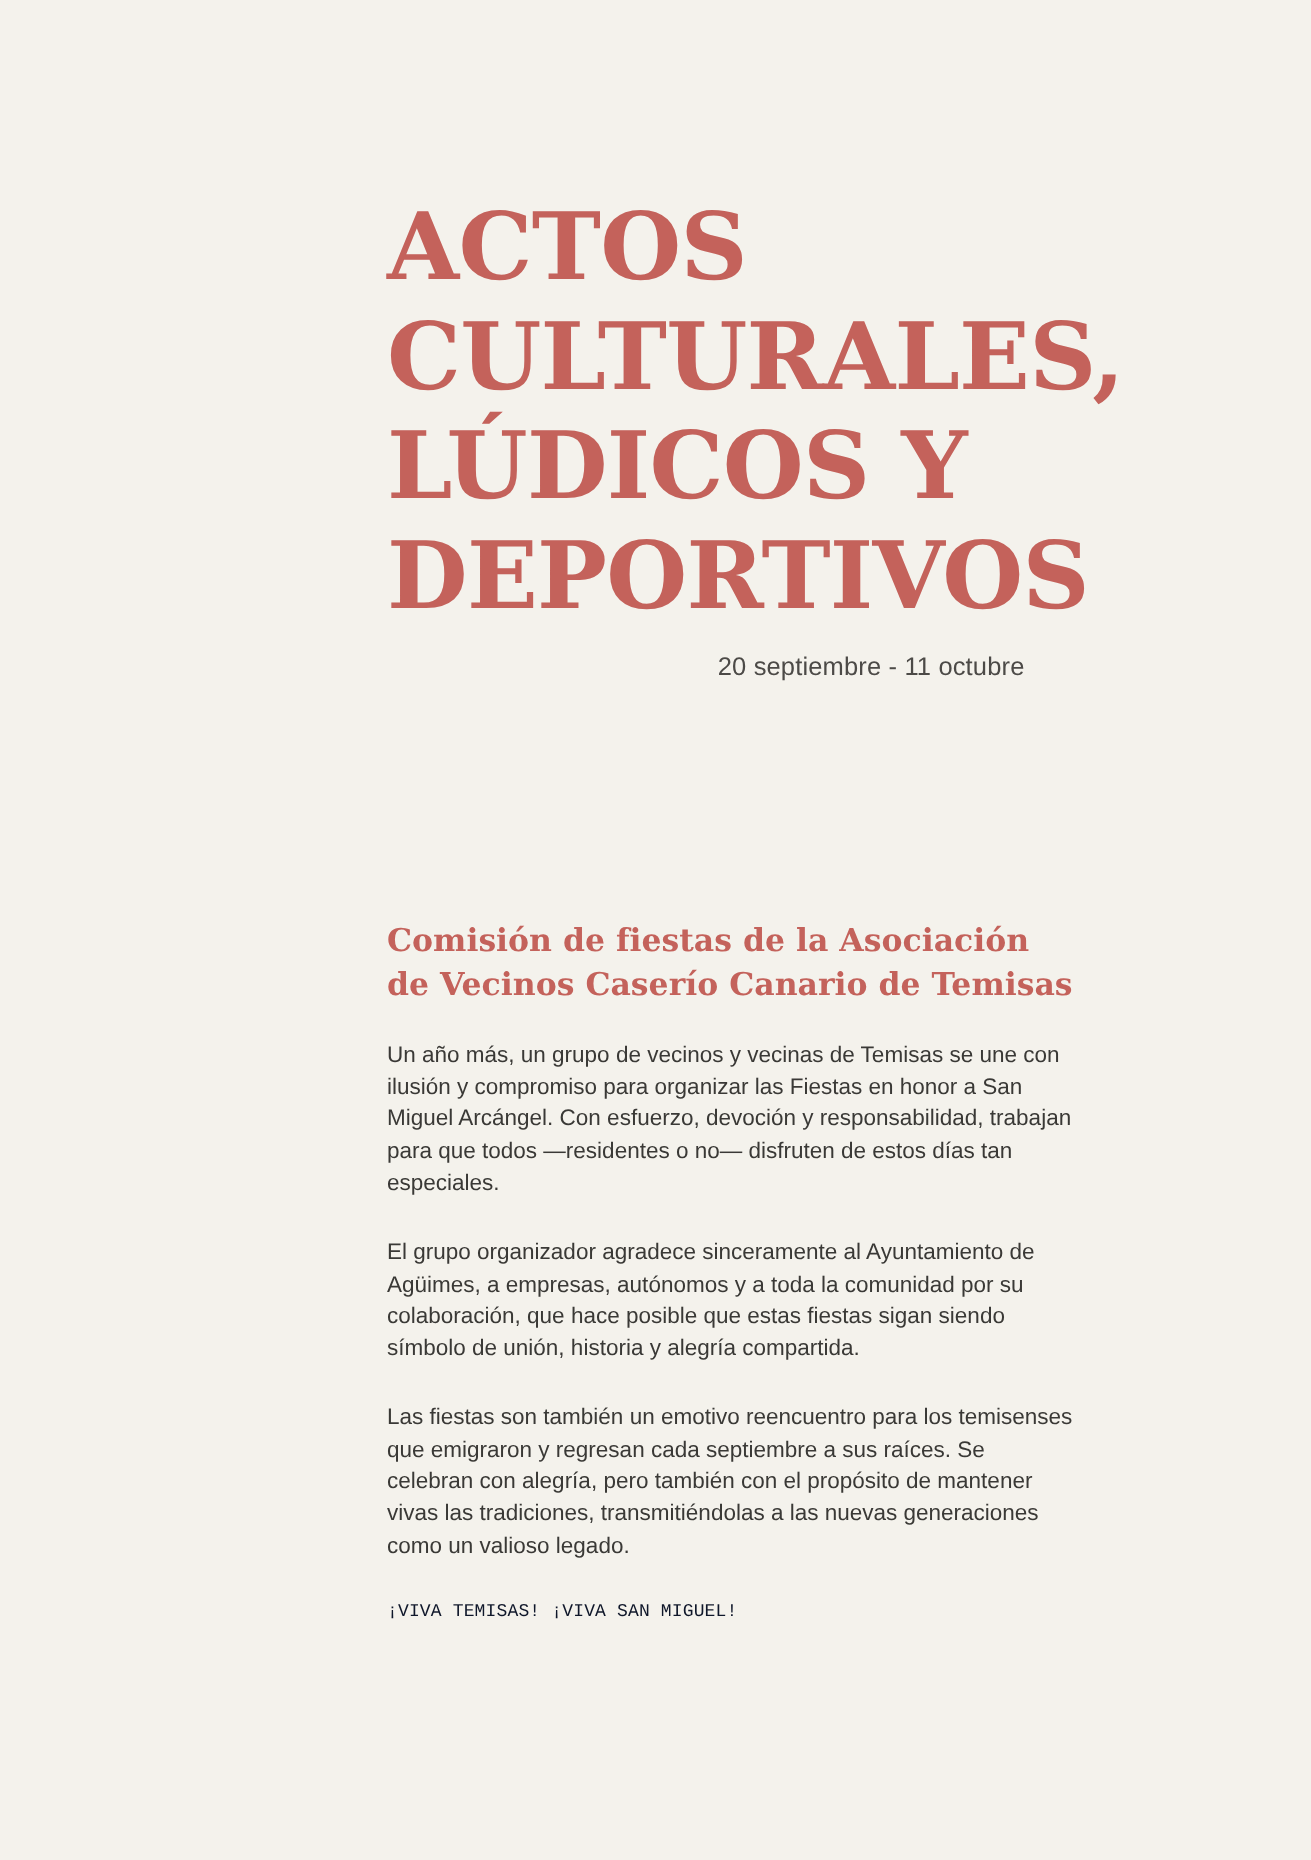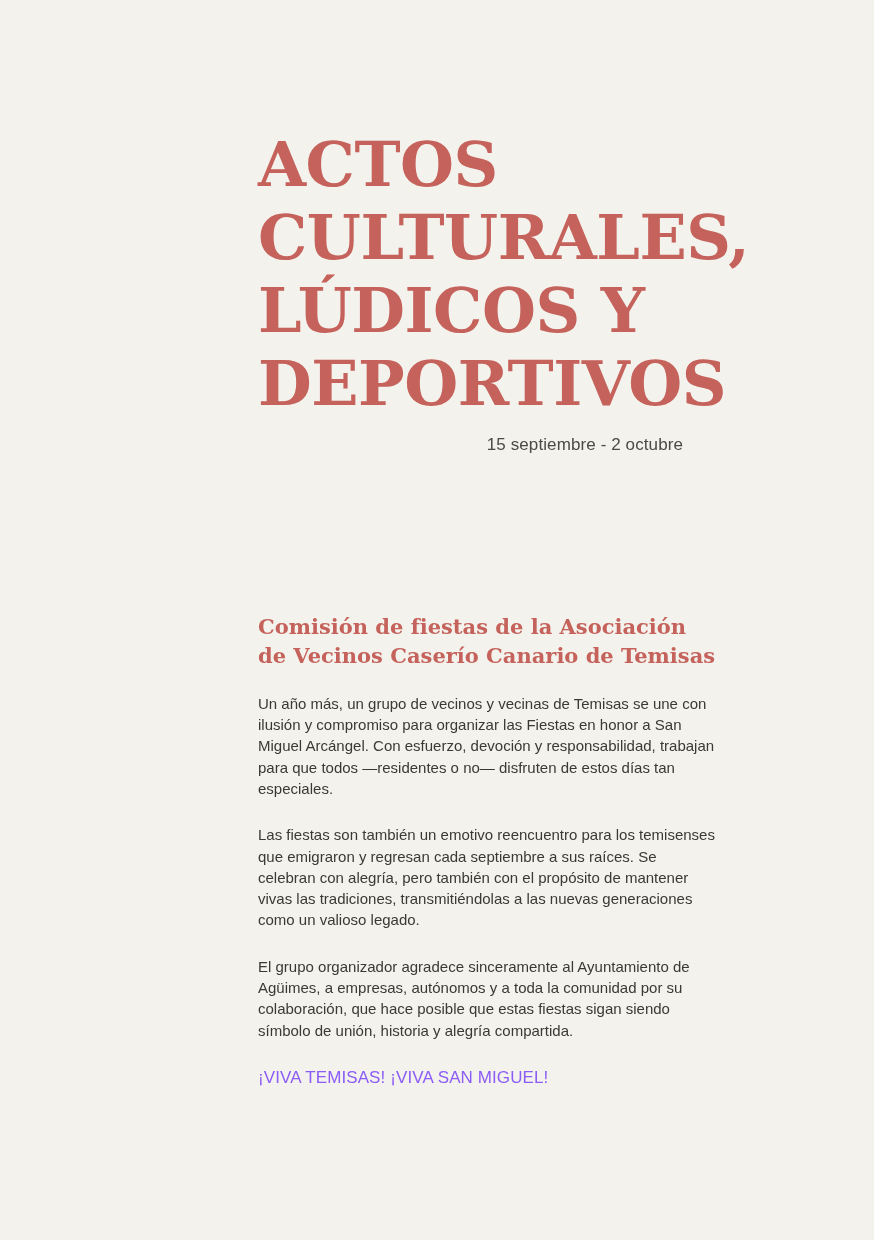--- a/index.html
+++ b/index.html
@@ -77,42 +77,42 @@
     line-height: 1.42;
     color: #3a3936;
   }
 
   .body-paragraph:last-child {
     margin-bottom: 0;
   }
 
   .closing-line {
     margin: 0;
-    font-family: Liberation Sans, sans-serif;
-    font-size: 17px;
+    font-family: Liberation Mono, monospace;
+    font-size: 12px;
     line-height: 1.42;
-    color: #8b5cf6;
+    color: #0f172a;
     letter-spacing: 0.1px;
   }
 </style>
 </head>
 <body>
 
 <div class="page">
 
   <div class="title-block">
     <h1 class="main-title">ACTOS CULTURALES, LÚDICOS Y DEPORTIVOS</h1>
-    <p class="subtitle">15 septiembre - 2 octubre</p>
+    <p class="subtitle">20 septiembre - 11 octubre</p>
   </div>
 
   <div class="body-block">
     <h2 class="section-heading">Comisión de fiestas de la Asociación de Vecinos Caserío Canario de Temisas</h2>
 
     <p class="body-paragraph">Un año más, un grupo de vecinos y vecinas de Temisas se une con ilusión y compromiso para organizar las Fiestas en honor a San Miguel Arcángel. Con esfuerzo, devoción y responsabilidad, trabajan para que todos —residentes o no— disfruten de estos días tan especiales.</p>
 
+    <p class="body-paragraph">El grupo organizador agradece sinceramente al Ayuntamiento de Agüimes, a empresas, autónomos y a toda la comunidad por su colaboración, que hace posible que estas fiestas sigan siendo símbolo de unión, historia y alegría compartida.</p>
+
     <p class="body-paragraph">Las fiestas son también un emotivo reencuentro para los temisenses que emigraron y regresan cada septiembre a sus raíces. Se celebran con alegría, pero también con el propósito de mantener vivas las tradiciones, transmitiéndolas a las nuevas generaciones como un valioso legado.</p>
-
-    <p class="body-paragraph">El grupo organizador agradece sinceramente al Ayuntamiento de Agüimes, a empresas, autónomos y a toda la comunidad por su colaboración, que hace posible que estas fiestas sigan siendo símbolo de unión, historia y alegría compartida.</p>
 
     <p class="closing-line">¡VIVA TEMISAS! ¡VIVA SAN MIGUEL!</p>
   </div>
 
 </div>
 
 </body></html>

